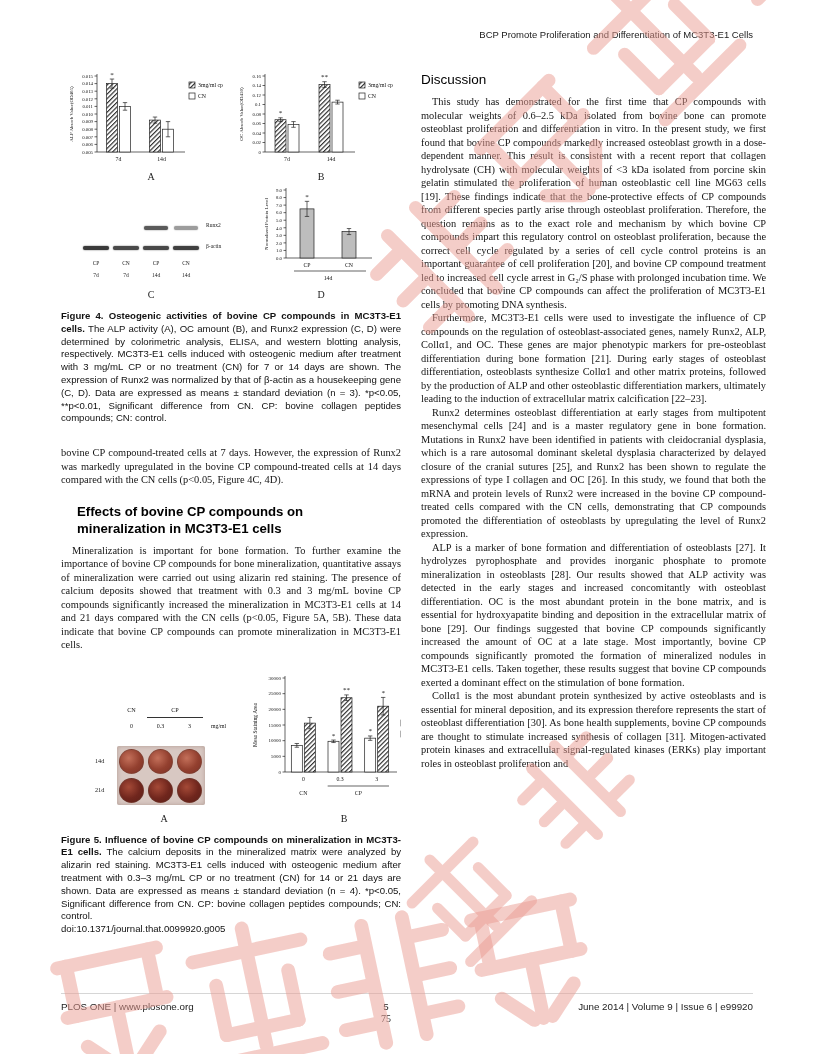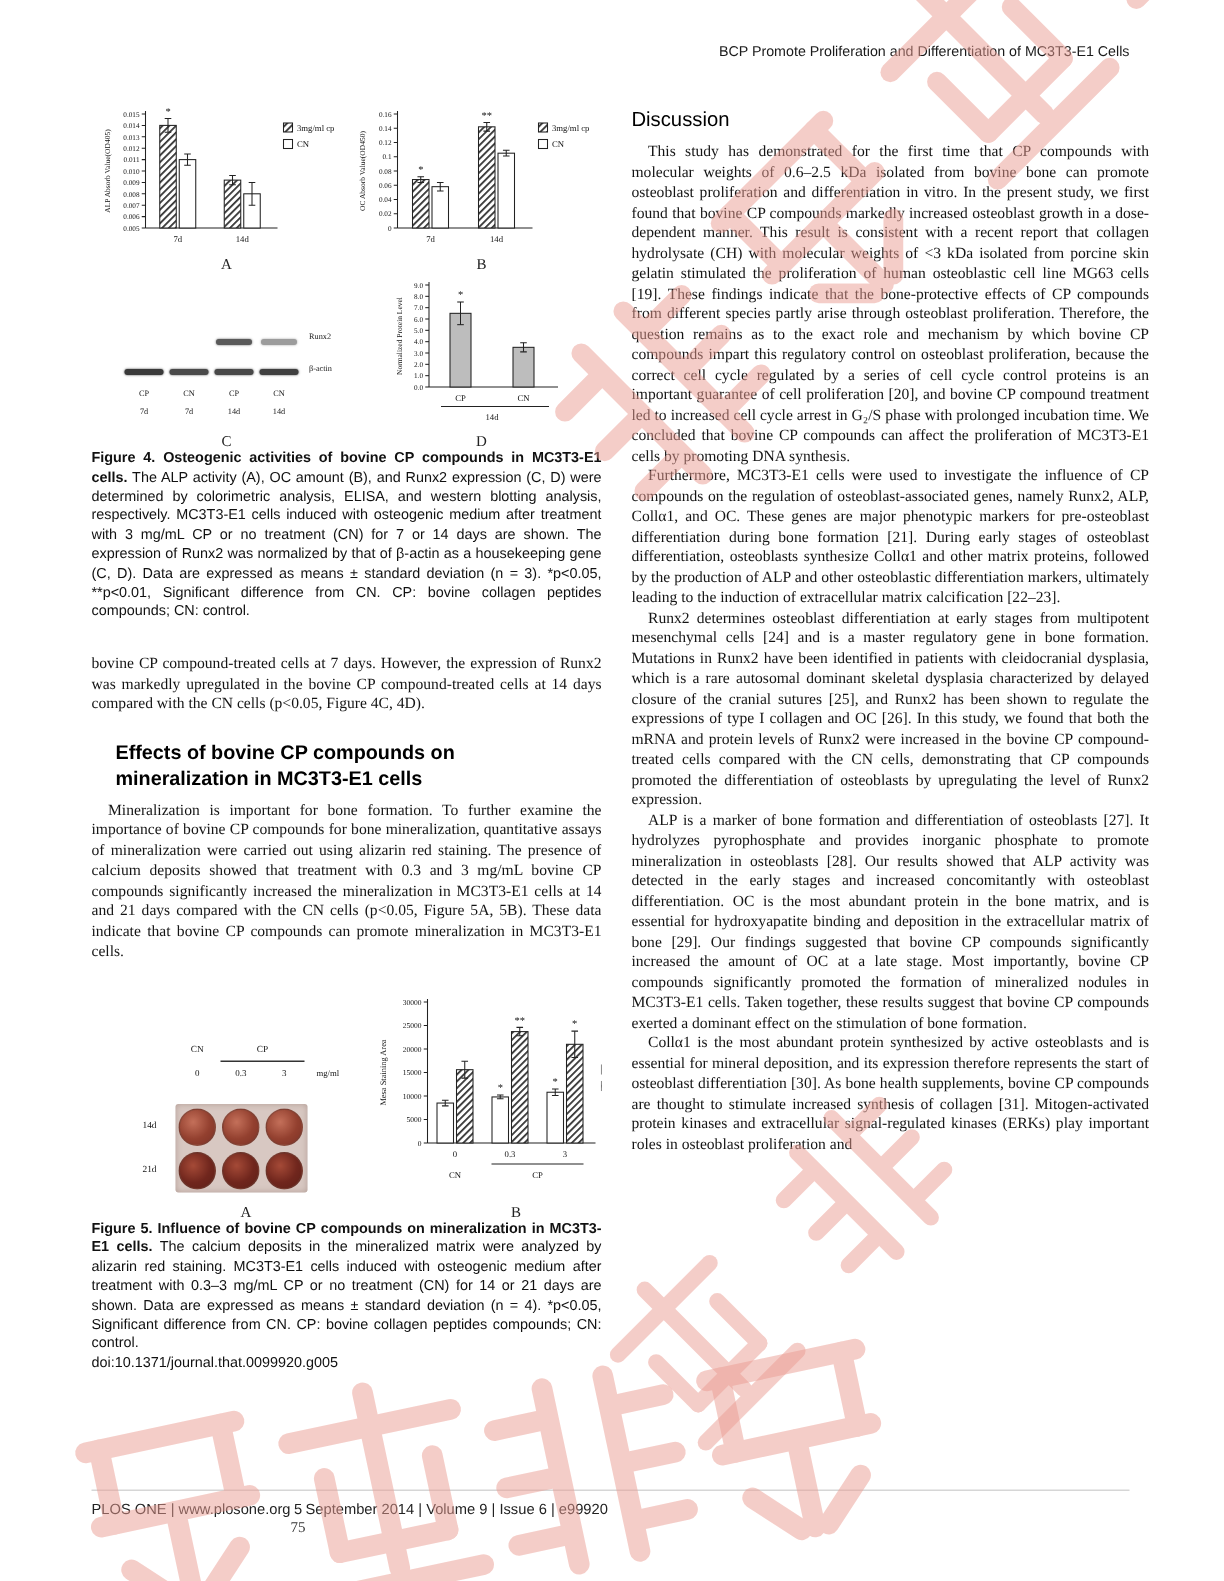--- a/index.html
+++ b/index.html
@@ -10,34 +10,34 @@
        font-size:9.5px;color:#1a1a1a}
   .colL{position:absolute;left:61px;top:64px;width:340px;height:926px;overflow:hidden}
   .colR{position:absolute;left:421px;top:64px;width:345px;height:926px;overflow:hidden}
   .body{font-size:10.4px;line-height:13.5px;text-align:justify;color:#141414}
   .ind{text-indent:11px}
   .h1{font-family:"Liberation Sans",sans-serif;font-size:13.5px;font-weight:400;
       color:#000;margin:8px 0 8px}
   .h2{font-family:"Liberation Sans",sans-serif;font-size:13.2px;line-height:17px;
       color:#000;margin:16px 16px 7px;font-weight:700}
   .cap{font-family:"Liberation Sans",sans-serif;font-size:9.6px;line-height:12.8px;
-       text-align:justify;color:#111;}
+       text-align:justify;color:#111;margin-top:10px}
   .capb{font-weight:700}
   .capdoi{font-family:"Liberation Sans",sans-serif;font-size:9.6px;line-height:12.8px;color:#111}
   .fig4{display:grid;grid-template-columns:180px 160px;row-gap:2px;margin-top:6px}
   .fcell{display:flex;flex-direction:column;align-items:center;justify-content:flex-end}
   .plabel{font-family:"Liberation Serif",serif;font-size:10px;text-align:center;
           margin-top:5px;color:#222}
   .blot{position:relative;width:170px;height:82px}
   .fig5{display:flex;gap:10px;margin-top:16px;align-items:flex-end}
   .f5a{margin-left:28px}
   #fig5a{position:relative;width:150px;height:102px;font-family:"Liberation Serif",serif}
   .footer{position:absolute;left:61px;right:51px;top:993px;border-top:1px solid #d6d6d6;
           padding-top:7px;font-family:"Liberation Sans",sans-serif;font-size:9.8px;color:#222;
-          display:flex;align-items:flex-start}
+          display:flex;justify-content:space-between;align-items:flex-start}
   .fcen{text-align:center;line-height:12px}
   .f48{font-family:"Liberation Serif",serif;font-size:10px;color:#333}
   #wm{position:absolute;left:0;top:0;width:816px;height:1054px;pointer-events:none;z-index:5}
   svg.chart{display:block}
 </style>
 </head>
 <body>
 
 <div class="page">
 
@@ -437,16 +437,16 @@
     <p class="body ind">ALP is a marker of bone formation and differentiation of osteoblasts [27]. It hydrolyzes pyrophosphate and provides inorganic phosphate to promote mineralization in osteoblasts [28]. Our results showed that ALP activity was detected in the early stages and increased concomitantly with osteoblast differentiation. OC is the most abundant protein in the bone matrix, and is essential for hydroxyapatite binding and deposition in the extracellular matrix of bone [29]. Our findings suggested that bovine CP compounds significantly increased the amount of OC at a late stage. Most importantly, bovine CP compounds significantly promoted the formation of mineralized nodules in MC3T3-E1 cells. Taken together, these results suggest that bovine CP compounds exerted a dominant effect on the stimulation of bone formation.</p>
     <p class="body ind">Collα1 is the most abundant protein synthesized by active osteoblasts and is essential for mineral deposition, and its expression therefore represents the start of osteoblast differentiation [30]. As bone health supplements, bovine CP compounds are thought to stimulate increased synthesis of collagen [31]. Mitogen-activated protein kinases and extracellular signal-regulated kinases (ERKs) play important roles in osteoblast proliferation and</p>
   </div>
 
   <div class="footer">
     <div>PLOS ONE | www.plosone.org</div>
     <div class="fcen">
       <div>5</div>
       <div class="f48">75</div>
     </div>
-    <div>September 2014 | Volume 9 | Issue 6 | e99920</div>
+    <div>June 2014 | Volume 9 | Issue 6 | e99920</div>
   </div>
 
 </div>
 
 </body></html>

